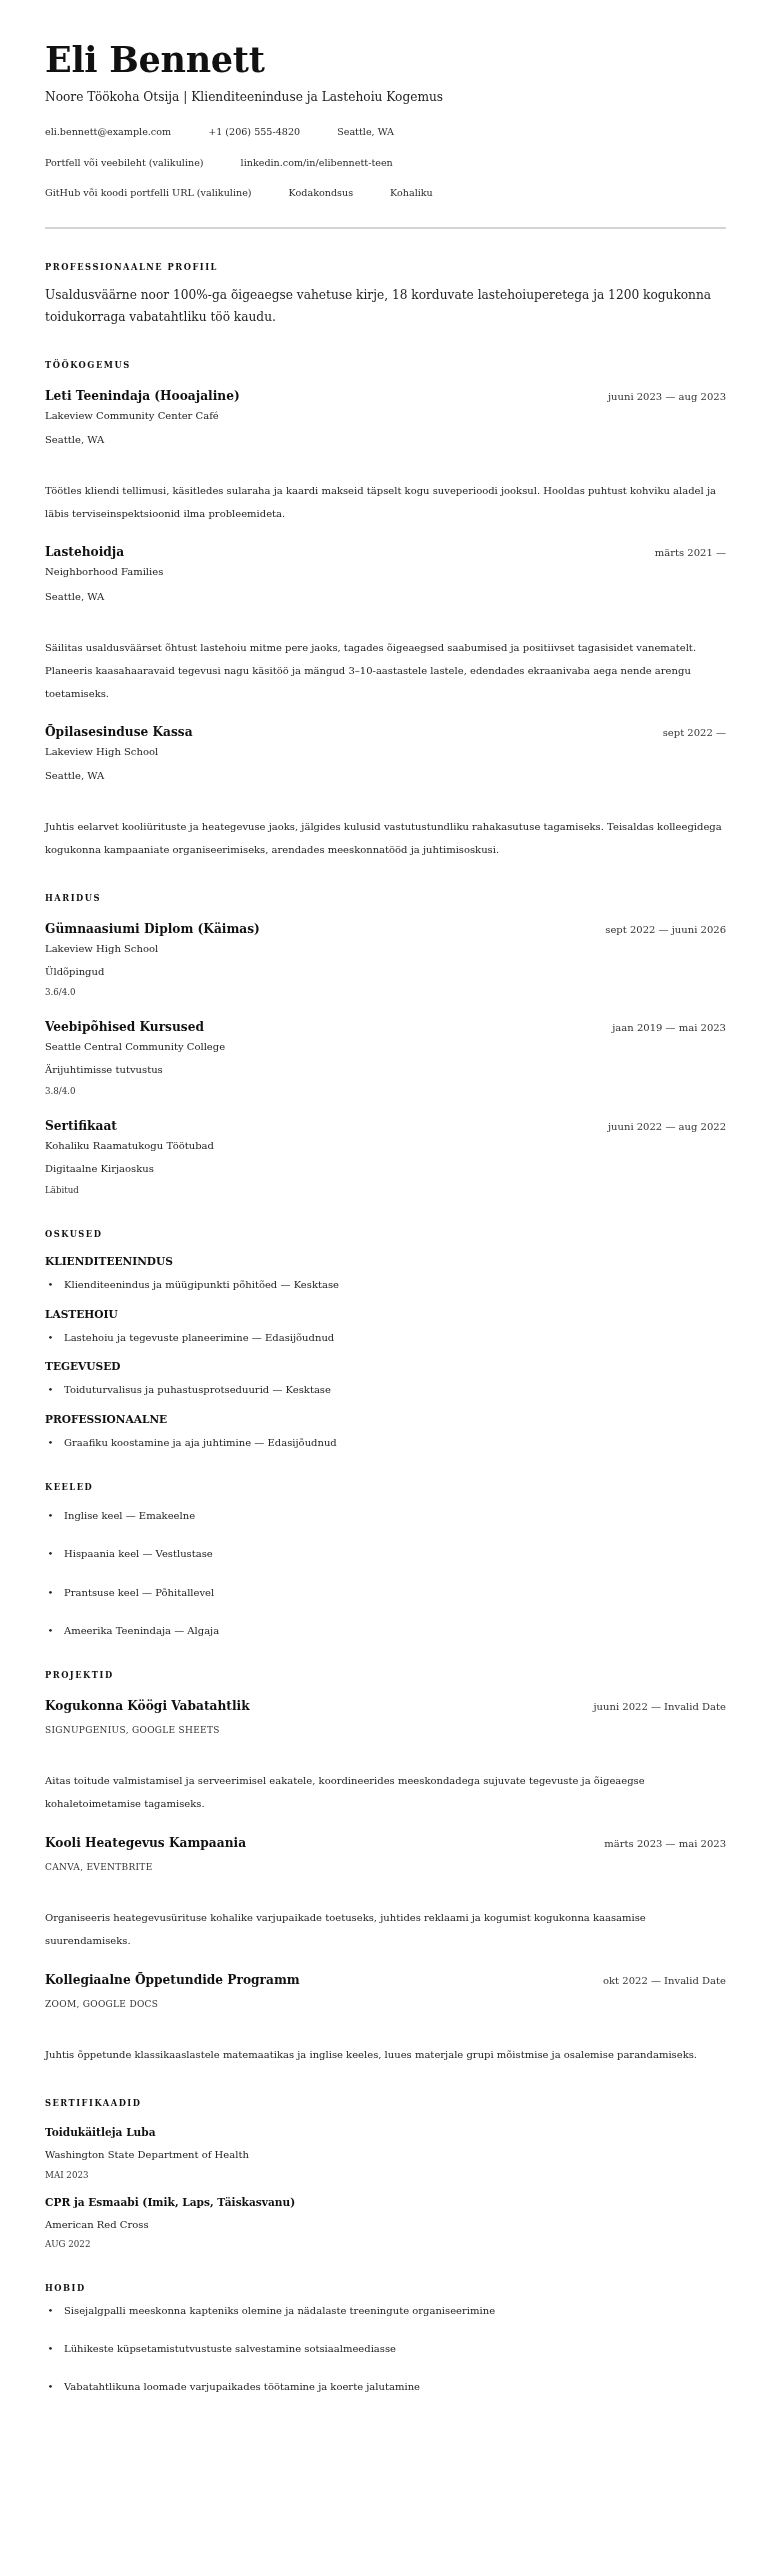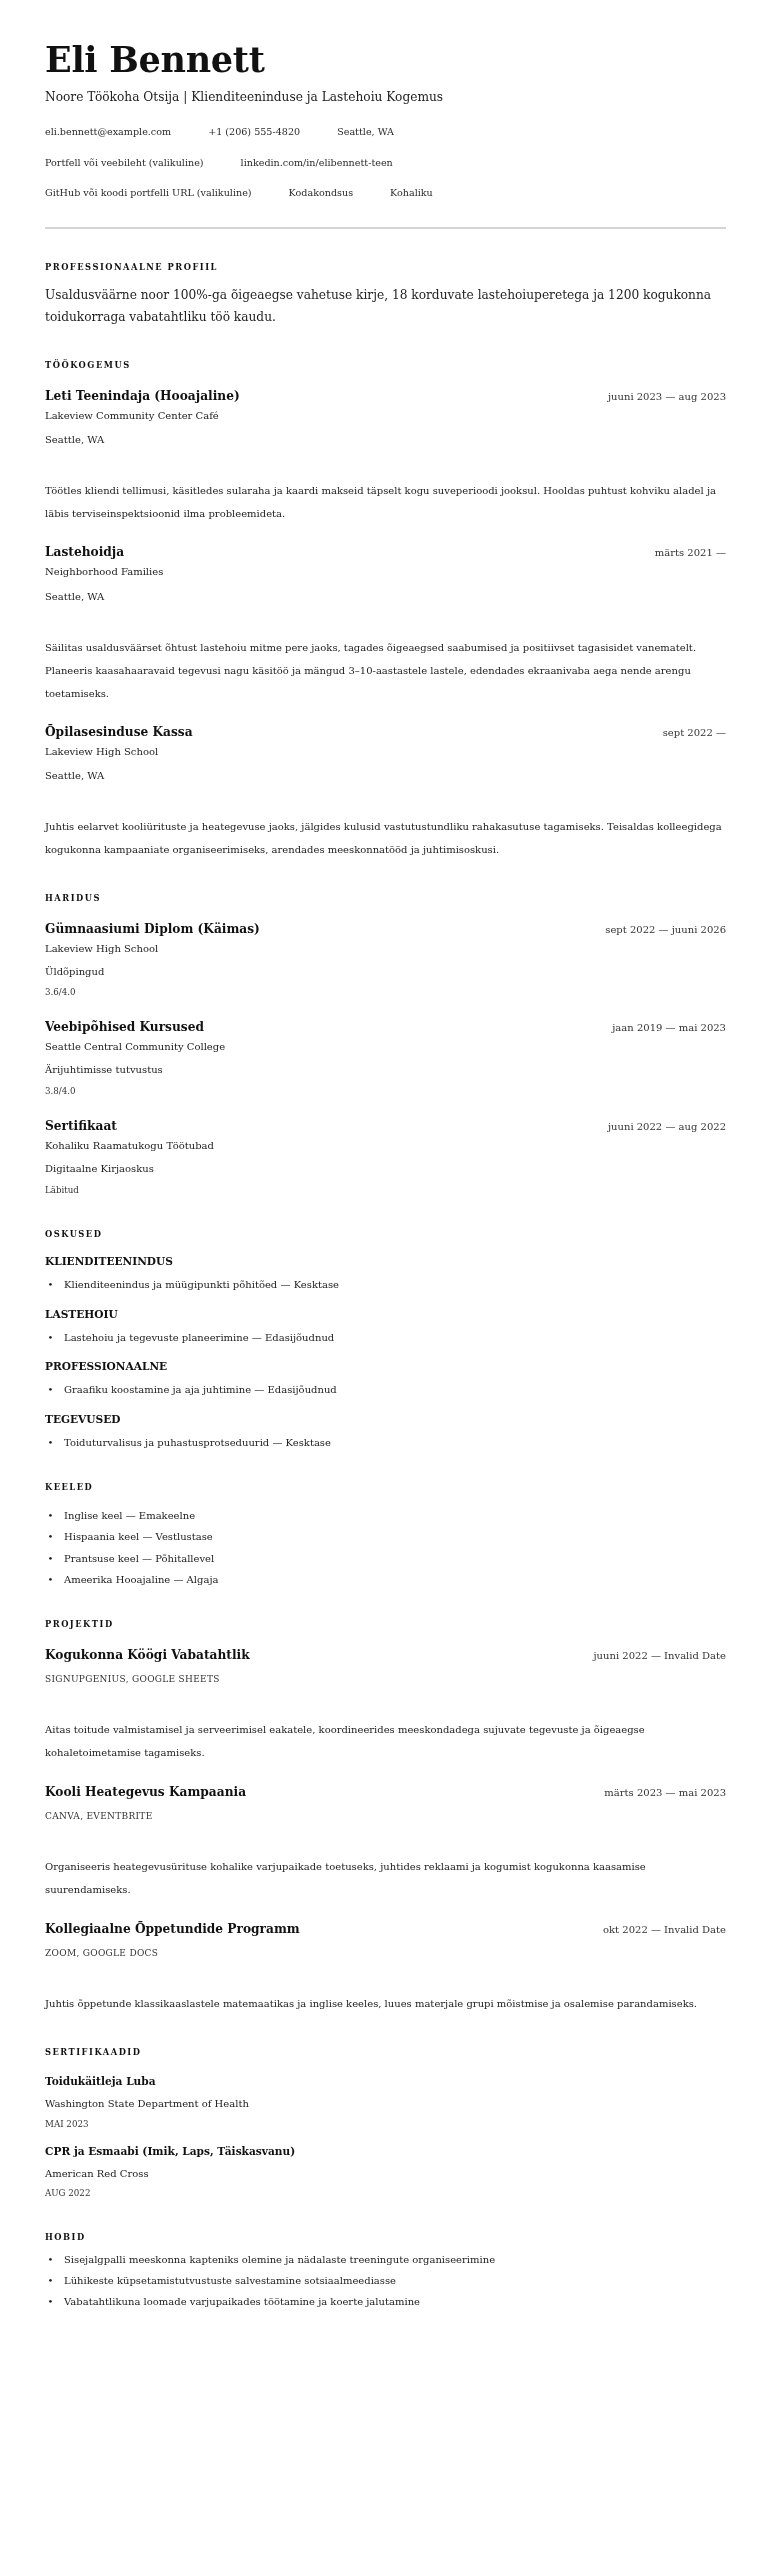--- a/index.html
+++ b/index.html
@@ -40,21 +40,21 @@
 
   .edu .entry-sub2 { font-size: 10px; color: #222; line-height: 14px; margin-top: 9px; }
   .edu .entry-meta { font-size: 8.7px; color: #333; line-height: 13px; margin-top: 7.7px; }
   .edu .entry + .entry { margin-top: 19px; }
 
   .skill-group { margin-top: 14px; }
   .skill-group-title { font-size: 10.6px; font-weight: bold; color: #111; line-height: 15.4px; text-transform: uppercase; }
   ul.bullets { list-style: none; margin-top: 7.7px; }
   ul.bullets li { position: relative; padding-left: 19px; font-size: 10px; line-height: 15.4px; color: #222; }
   ul.bullets li::before { content: "\2022"; position: absolute; left: 2.6px; top: 0; color: #222; }
-  .lang-list li, .hobby-list li { margin-top: 6px; }
+  .lang-list li, .hobby-list li { margin-top: 23px; }
   .lang-list li:first-child, .hobby-list li:first-child { margin-top: 0; }
 
   .proj .entry-tech { font-size: 9px; color: #333; text-transform: uppercase; letter-spacing: 0.3px; line-height: 13px; margin-top: 9px; }
   .proj .entry-desc { margin-top: 32px; }
   .proj .entry + .entry { margin-top: 19px; }
 
   .cert { margin-top: 15.4px; }
   .cert + .cert { margin-top: 13px; }
   .cert-title { font-size: 10.6px; font-weight: bold; color: #111; line-height: 15.4px; }
   .cert-issuer { font-size: 10px; color: #222; line-height: 14px; margin-top: 7.7px; }
@@ -171,40 +171,40 @@
         <li>Klienditeenindus ja müügipunkti põhitõed — Kesktase</li>
       </ul>
     </div>
     <div class="skill-group">
       <div class="skill-group-title">Lastehoiu</div>
       <ul class="bullets">
         <li>Lastehoiu ja tegevuste planeerimine — Edasijõudnud</li>
       </ul>
     </div>
     <div class="skill-group">
+      <div class="skill-group-title">Tegevused</div>
+      <ul class="bullets">
+        <li>Toiduturvalisus ja puhastusprotseduurid — Kesktase</li>
+      </ul>
+    </div>
+    <div class="skill-group">
       <div class="skill-group-title">Professionaalne</div>
       <ul class="bullets">
         <li>Graafiku koostamine ja aja juhtimine — Edasijõudnud</li>
-      </ul>
-    </div>
-    <div class="skill-group">
-      <div class="skill-group-title">Tegevused</div>
-      <ul class="bullets">
-        <li>Toiduturvalisus ja puhastusprotseduurid — Kesktase</li>
       </ul>
     </div>
   </section>
 
   <section class="section">
     <h2 class="section-title">Keeled</h2>
     <ul class="bullets lang-list" style="margin-top:14px;">
       <li>Inglise keel — Emakeelne</li>
       <li>Hispaania keel — Vestlustase</li>
       <li>Prantsuse keel — Põhitallevel</li>
-      <li>Ameerika Hooajaline — Algaja</li>
+      <li>Ameerika Teenindaja — Algaja</li>
     </ul>
   </section>
 
   <section class="section proj">
     <h2 class="section-title">Projektid</h2>
 
     <div class="entry">
       <div class="entry-head">
         <div class="entry-title">Kogukonna Köögi Vabatahtlik</div>
         <div class="entry-date">juuni 2022 — Invalid Date</div>

